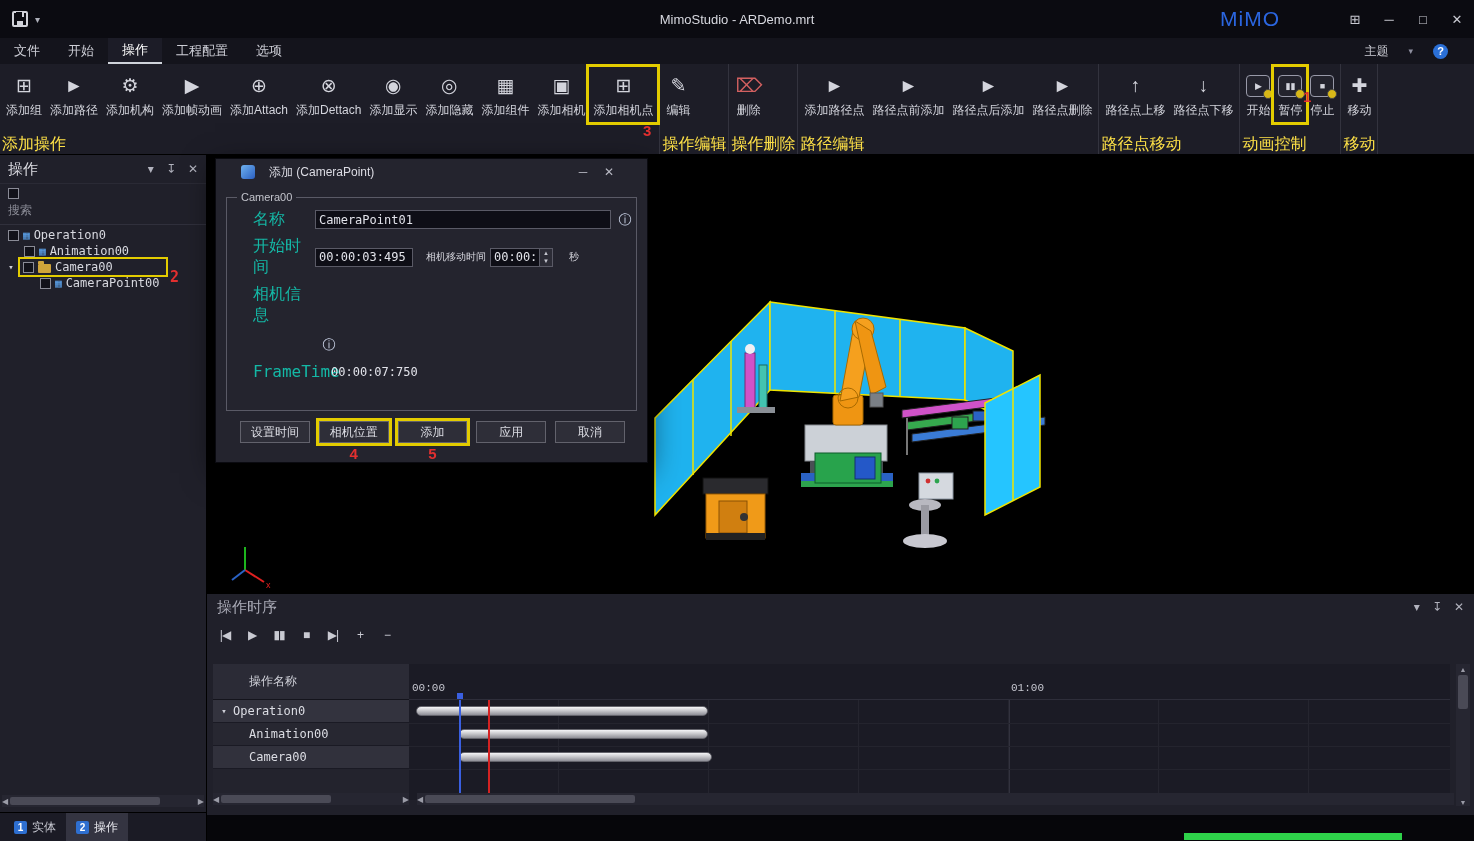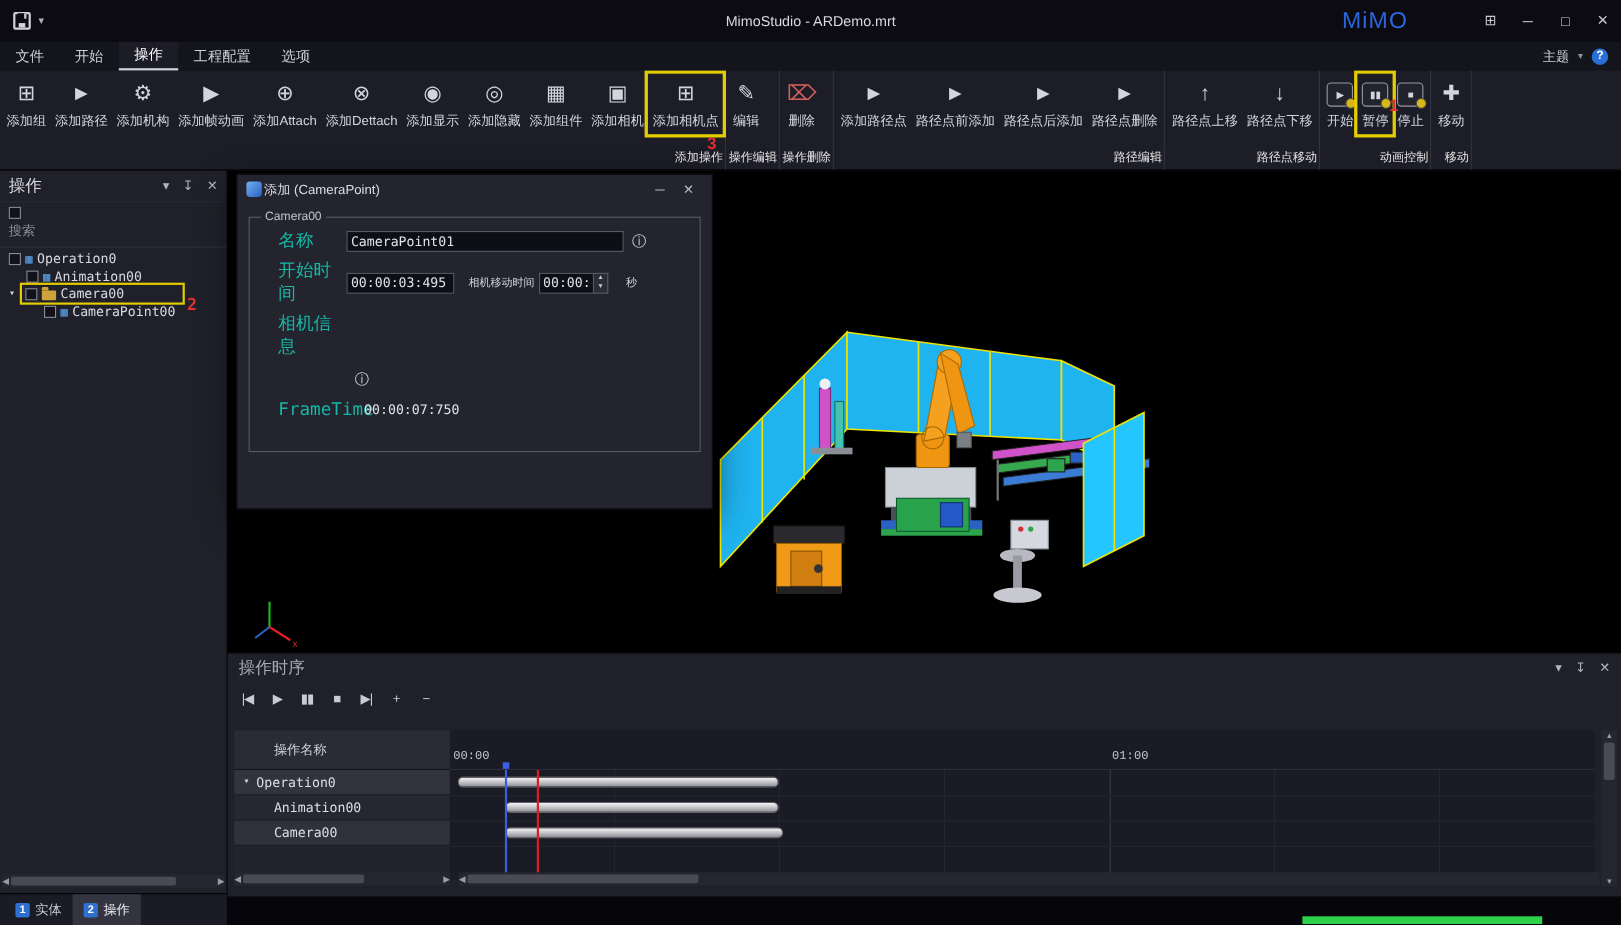--- a/index.html
+++ b/index.html
@@ -15,30 +15,30 @@
 .tb-caret{color:#aeb0ba;font-size:10px}
 .tb-title{position:absolute;left:0;right:0;text-align:center;color:#d8d9e0;font-size:13px;pointer-events:none}
 .tb-right{margin-left:auto;display:flex;align-items:center}
 .logo{color:#2b66e0;font-weight:normal;font-size:21px;letter-spacing:1px;margin-right:58px}
 .tb-btn{width:34px;height:38px;display:flex;align-items:center;justify-content:center;color:#c9cad2;font-size:13px}
 
 
 #menubar{position:absolute;top:38px;left:0;right:0;height:26px;background:#14141c;display:flex;align-items:center;z-index:29}
 .menu-item{padding:0 14px;height:26px;display:flex;align-items:center;color:#cdced6;font-size:13px}
 .menu-item.active{color:#fff;border-bottom:2px solid #cfd3da;background:#1c1c27}
-.mb-right{margin-left:auto;display:flex;align-items:center;gap:8px;margin-right:12px}
+.mb-right{margin-left:auto;display:flex;align-items:center;gap:20px;margin-right:26px}
 .theme{color:#cdced6}
 .theme-caret{color:#8f90a0;font-size:9px}
 .help{width:15px;height:15px;border-radius:50%;background:#2a6fd6;color:#fff;font-size:11px;display:flex;align-items:center;justify-content:center;font-weight:bold}
 
 
 #ribbon{position:absolute;top:64px;left:0;right:0;height:91px;background:#1d1d27;display:flex;z-index:28;border-bottom:1px solid #000}
 .rgroup{display:flex;flex-direction:column;border-right:1px solid #33333e;padding:3px 2px 0}
 .ritems{flex:1;display:flex;align-items:flex-start}
-.rgroup-label{height:18px;line-height:15px;text-align:right;color:#e5e5e5;font-size:11px}
+.rgroup-label{height:18px;line-height:15px;text-align:left;color:#fde047;font-size:16px}
 .ritem{display:flex;flex-direction:column;align-items:center;gap:2px;padding:3px 4px;position:relative;cursor:default}
 .ricon{height:30px;display:flex;align-items:center;justify-content:center;font-size:19px;color:#d3d4dc;min-width:24px;line-height:1}
 .ricon.red{color:#d26060}
 .ricon.boxed{width:24px;height:22px;border:1.5px solid #9899a8;border-radius:4px;background:#23232d;font-size:9px;position:relative;margin-top:5px;margin-bottom:3px}
 .ricon.boxed::after{content:"";position:absolute;right:-4px;bottom:-3px;width:8px;height:8px;border-radius:50%;background:#d8b818;border:1px solid #444}
 .rlabel{font-size:12px;color:#d3d4dc;white-space:nowrap}
 .hl{outline:3px solid #e3cc00}
 .ann{color:#e23030;font-weight:bold;font-size:15px}
 .ritem .ann{position:absolute;z-index:5}
 .ann3{right:6px;bottom:-17px}
@@ -70,31 +70,31 @@
 .tabsbar{position:absolute;bottom:0;left:0;right:0;height:29px;background:#1b1b25;border-top:1px solid #000;display:flex;align-items:stretch;padding-left:4px}
 .btab{display:flex;align-items:center;gap:5px;padding:0 10px;color:#c6c7d0;font-size:12px}
 .btab.active{background:#343441;color:#e8e8ee}
 .tabnum{width:13px;height:13px;background:#2e6fd0;color:#fff;font-size:10px;display:flex;align-items:center;justify-content:center;border-radius:2px;font-weight:bold}
 
 
 #viewport{position:absolute;left:207px;top:155px;width:1267px;height:438px;background:#000;overflow:hidden}
 
 
 #dialog{position:absolute;left:215px;top:158px;width:433px;height:305px;background:#24242e;border:1px solid #0a0a10;box-shadow:0 10px 30px rgba(0,0,0,.65);z-index:40}
-.dlg-titlebar{height:26px;display:flex;align-items:center;padding:0 8px;gap:2px}
+.dlg-titlebar{height:26px;display:flex;align-items:center;padding:0 25px;gap:14px}
 .dlg-icon{width:14px;height:14px;border-radius:3px;background:linear-gradient(135deg,#6fb2f0,#2b5fc0);flex:none}
 .dlg-title{font-size:12px;color:#dcdce4}
 .dlg-winbtns{margin-left:auto;display:flex}
 .dlg-winbtn{width:26px;text-align:center;color:#b9bac4;font-size:12px}
 .dlg-group{position:absolute;left:10px;right:10px;top:32px;height:220px;border:1px solid #5a5a66;padding-top:6px}
 .dlg-group legend{margin-left:10px;padding:0 4px;font-size:11px;color:#c3c4cc}
 .drow{display:flex;align-items:center;margin-bottom:6px;padding-left:26px;position:relative}
 .dlabel{width:62px;font-size:16px;color:#14b8a6;flex:none}
 .dinput{background:#0e0e16;border:1px solid #5a5a66;color:#e2e3ea;font-family:"DejaVu Sans Mono","Liberation Mono",monospace;font-size:12px;height:19px;padding:0 3px}
-.wname{width:252px}
+.wname{width:296px}
 .wtime{width:98px}
 .dlabel2{font-size:10px;margin-left:13px;margin-right:4px;white-space:nowrap}
 .spinwrap{display:inline-flex;align-items:stretch;height:19px}
 .wspin{width:50px}
 .spincol{width:13px;display:flex;flex-direction:column;border:1px solid #5a5a66;border-left:none;background:#2c2c36}
 .spincol i{flex:1;font-style:normal;font-size:6px;color:#c6c7d0;display:flex;align-items:center;justify-content:center}
 .sec{margin-left:16px}
 .info{width:16px;text-align:center;color:#cdd6ea;font-size:13px;margin-left:6px;flex:none}
 .drow.top{align-items:flex-start}
 .dtext{width:296px;height:122px;background:#0e0e16;border:1px solid #5a5a66;color:#e2e3ea;font-family:"DejaVu Sans Mono","Liberation Mono",monospace;font-size:11px;padding:2px 3px;overflow:hidden;word-break:break-all;line-height:1.3}
@@ -487,20 +487,33 @@
     </div>
     <div class="drow top">
       <span class="dlabel">相机信息</span>
       <span class="info mid">ⓘ</span>
     </div>
     <div class="drow ft">
       <span class="dlabel ftl">FrameTime</span>
       <span class="ftv">00:00:07:750</span>
     </div>
   </fieldset>
+  <div class="dlg-buttons">
+    <button>设置时间</button>
+    <button class="hl">
+      <span>相机位置</span>
+      <span class="ann below">4</span>
+    </button>
+    <button class="hl">
+      <span>添加</span>
+      <span class="ann below">5</span>
+    </button>
+    <button>应用</button>
+    <button>取消</button>
+  </div>
 </div>
 
 <div id="timeline">
   <div class="tl-hdr">
     <span>操作时序</span>
     <span class="spacer"></span>
     <span class="phicon">▾</span>
     <span class="phicon">↧</span>
     <span class="phicon">✕</span>
   </div>

